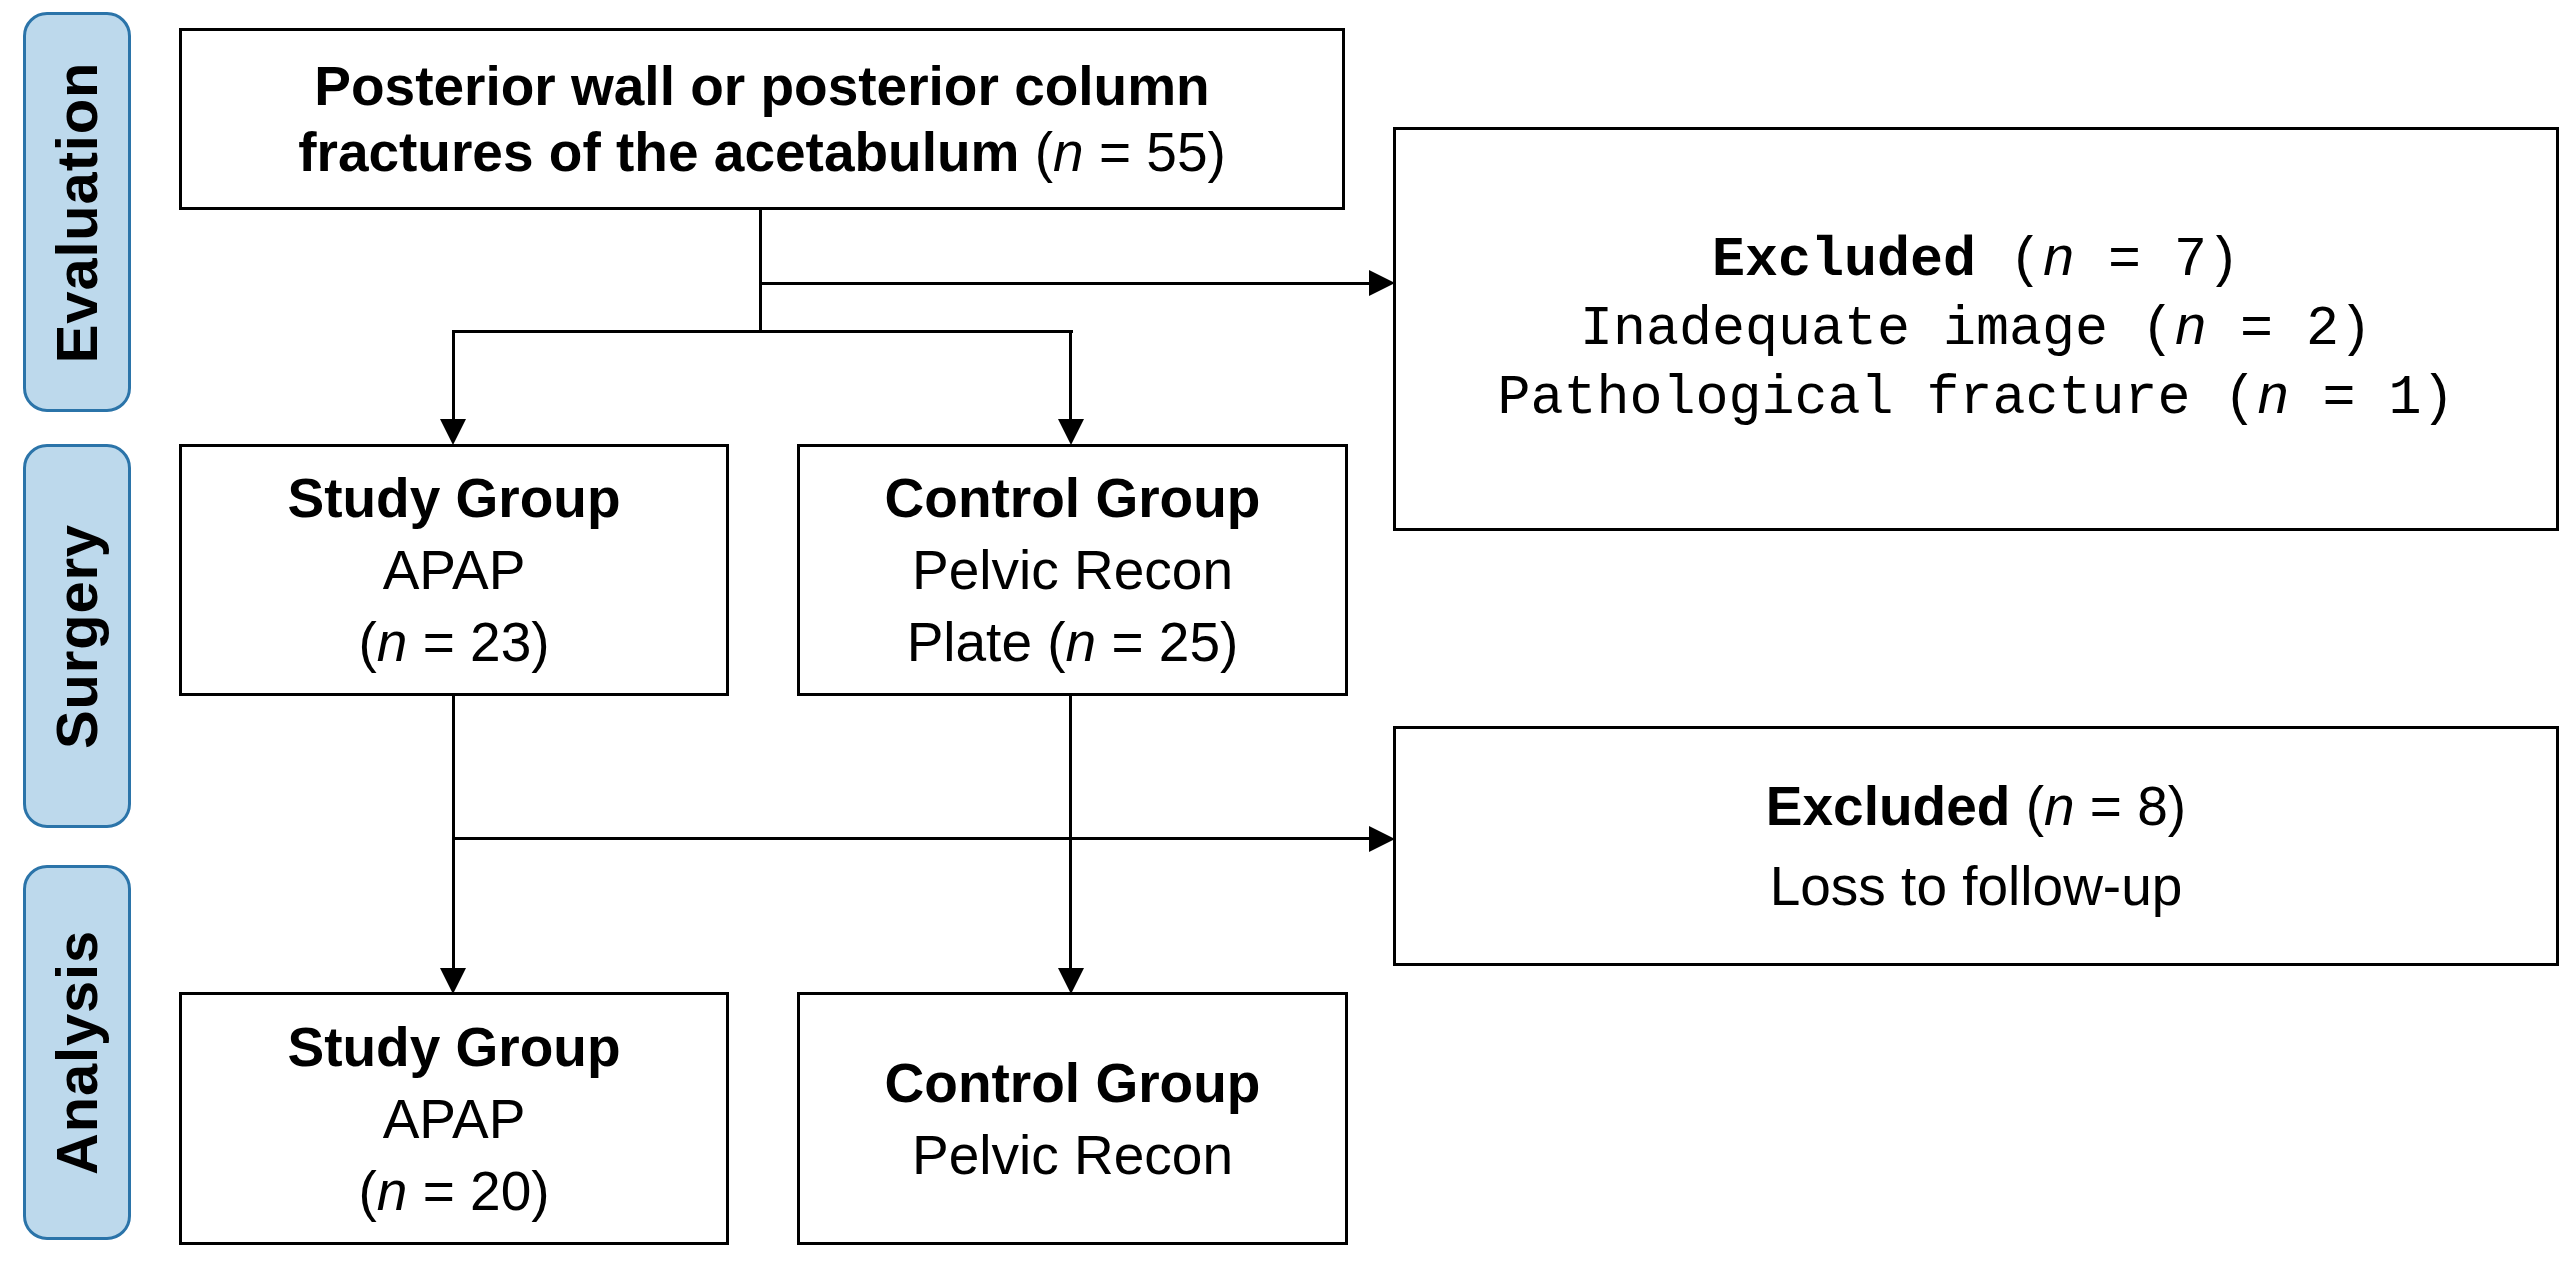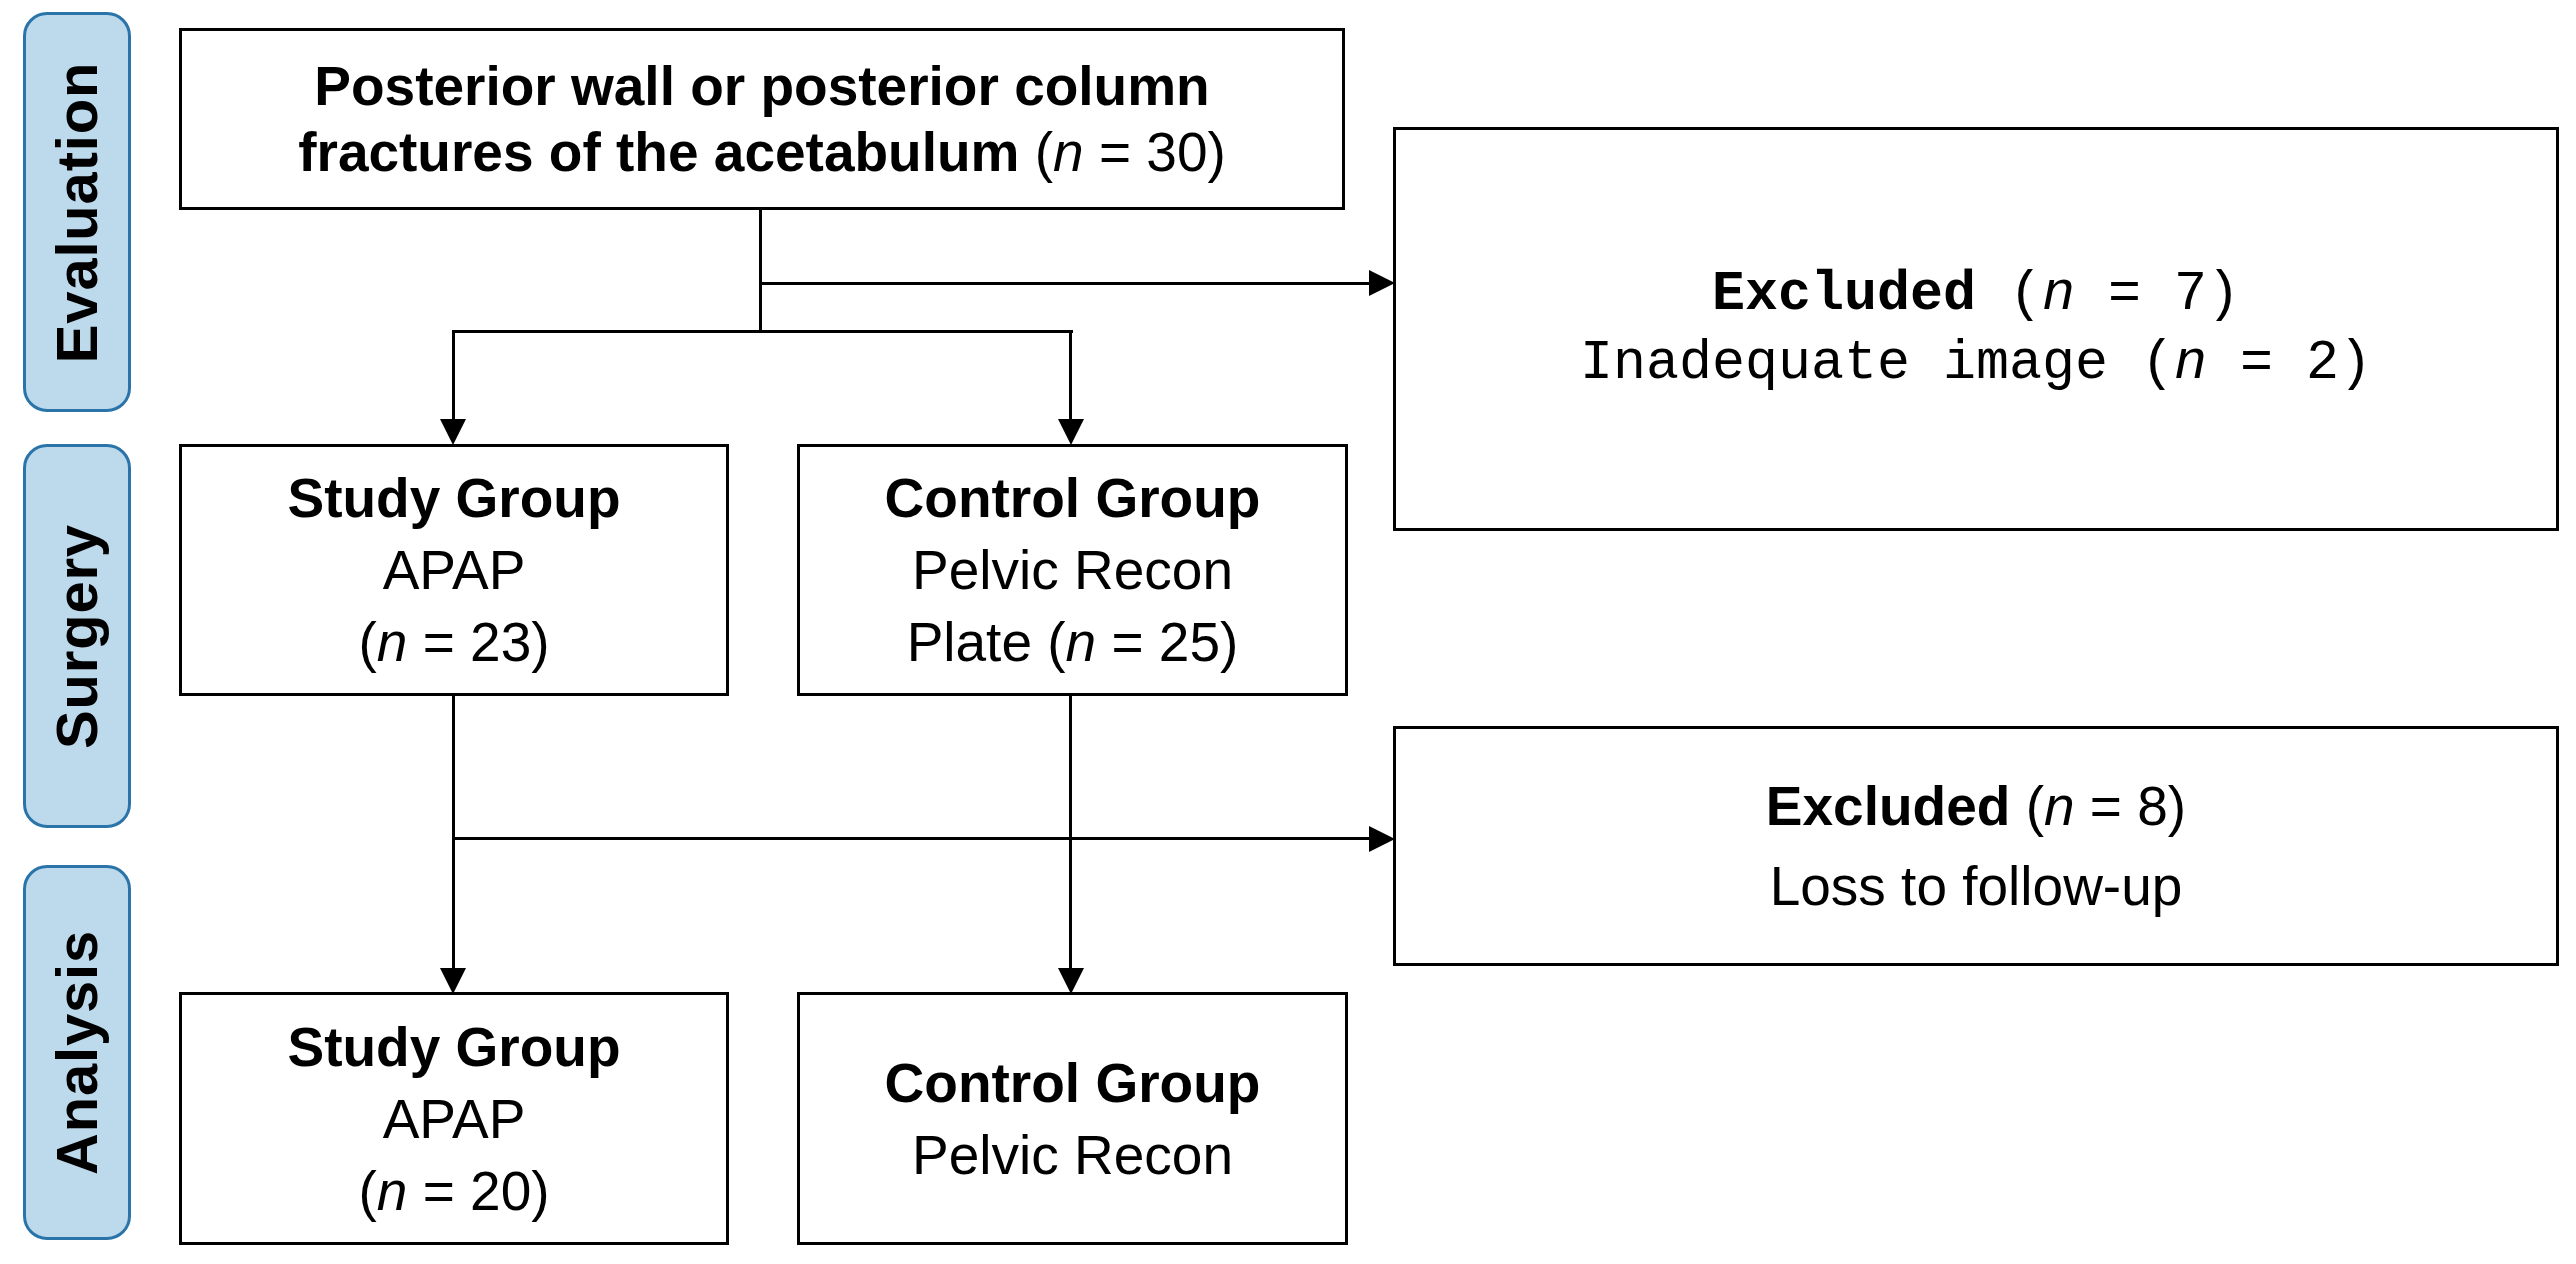--- a/index.html
+++ b/index.html
@@ -103,26 +103,27 @@
 
   <div class="arrow right a-excl1"></div>
   <div class="arrow down  a-mid-study"></div>
   <div class="arrow down  a-mid-control"></div>
   <div class="arrow down  a-bot-study"></div>
   <div class="arrow down  a-bot-control"></div>
   <div class="arrow right a-excl2"></div>
 
   <div class="fbox box-enroll">
     <div class="line"><span class="b">Posterior wall or posterior column</span></div>
-    <div class="line"><span class="b">fractures of the acetabulum</span><span> (</span><span class="it">n</span><span> = 30)</span></div>
+    <div class="line"><span class="b">fractures of the acetabulum</span><span> (</span><span class="it">n</span><span> = 55)</span></div>
   </div>
 
   <div class="fbox box-excl1">
     <div class="line"><span class="b">Excluded</span><span> (</span><span class="it">n</span><span> = 7)</span></div>
     <div class="line"><span>Inadequate image (</span><span class="it">n</span><span> = 2)</span></div>
+    <div class="line"><span>Pathological fracture (</span><span class="it">n</span><span> = 1)</span></div>
   </div>
 
   <div class="fbox box-mid-study">
     <div class="line"><span class="b">Study Group</span></div>
     <div class="line"><span>APAP</span></div>
     <div class="line"><span>(</span><span class="it">n</span><span> = 23)</span></div>
   </div>
 
   <div class="fbox box-mid-control">
     <div class="line"><span class="b">Control Group</span></div>

